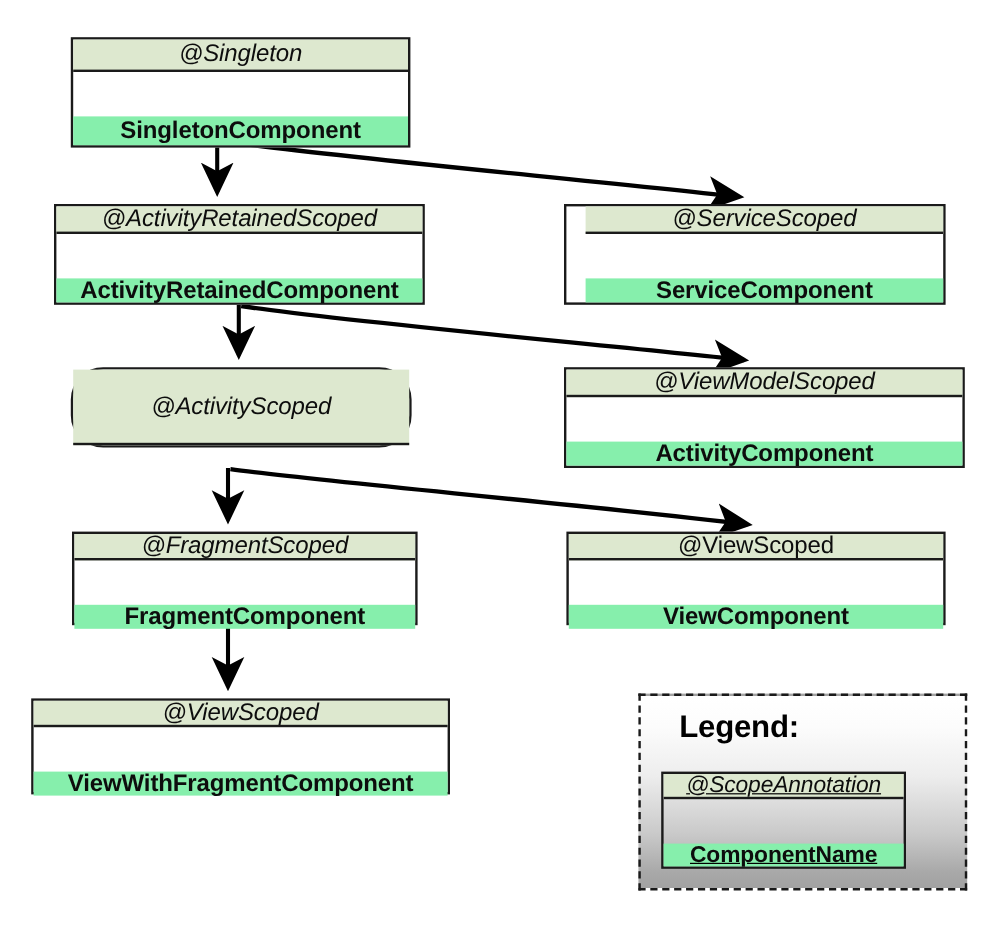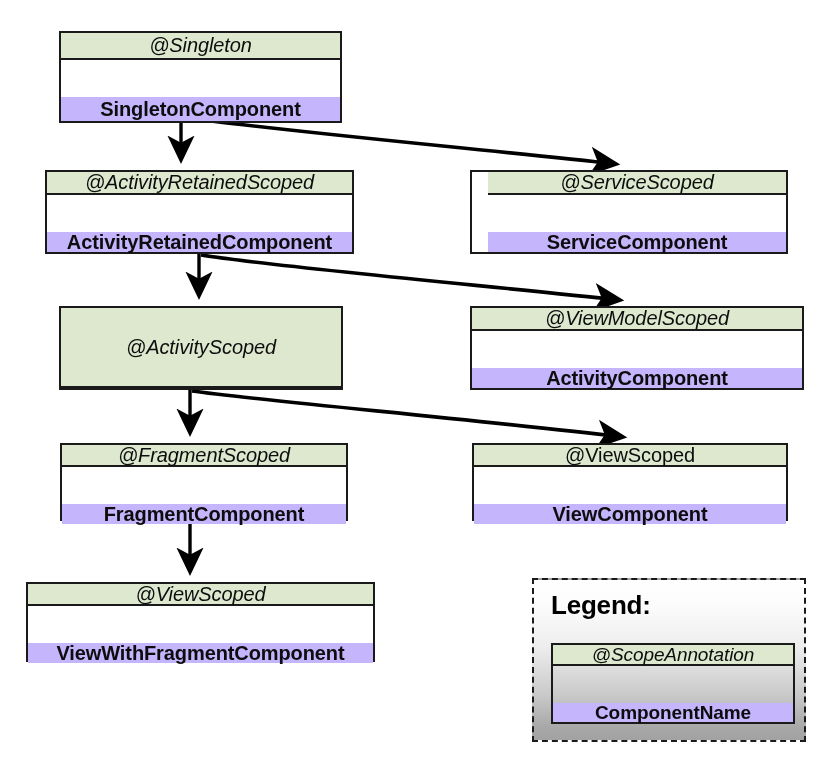--- a/index.html
+++ b/index.html
@@ -51,59 +51,60 @@
     font-size: 20px;
     color: #0d0d0d;
     line-height: 1;
     letter-spacing: -0.1px;
   }
   .node-scope.upright {
     font-style: normal;
   }
   .node-name {
     flex: 1 1 50%;
-    background: #c4b5fd;
+    background: #86efac;
     display: flex;
     align-items: center;
     justify-content: center;
     font-weight: bold;
     font-size: 20px;
     color: #0d0d0d;
     line-height: 1;
     letter-spacing: -0.1px;
     margin-top: 37px;
   }
 
   
   #legend {
     position: absolute;
     box-sizing: border-box;
     border: 2px dashed #1a1a1a;
     background: linear-gradient(to bottom, #ffffff 0%, #fcfcfc 16%, #ededed 42%, #c9c9c9 72%, #a8a8a8 92%, #a2a2a2 100%);
   }
   #legend-title {
     position: absolute;
-    left: 17px;
+    left: 32px;
     top: 12px;
     font-size: 26px;
     font-weight: bold;
     color: #000000;
     line-height: 1;
     letter-spacing: -0.2px;
   }
   #legend-node {
     position: absolute;
     left: 17px;
     top: 63px;
-    width: 244px;
+    width: 204px;
     height: 81px;
     box-sizing: border-box;
     border: 2px solid #1a1a1a;
     display: flex;
     flex-direction: column;
+    text-decoration: underline;
   }
   #legend-node .node-scope,
   #legend-node .node-name { font-size: 19px; }
 </style>
 </head>
 <body>
 
 <div id="diagram-canvas">
 
   <svg id="edge-layer" viewBox="0 0 838 776">
@@ -136,21 +137,21 @@
   <div class="node" style="left:45px; top:170px; width:309px; height:84px;">
     <div class="node-scope">@ActivityRetainedScoped</div>
     <div class="node-name">ActivityRetainedComponent</div>
   </div>
 
   <div class="node" style="left:470px; top:170px; width:318px; height:84px;padding-left:16px;">
     <div class="node-scope">@ServiceScoped</div>
     <div class="node-name">ServiceComponent</div>
   </div>
 
-  <div class="node" style="left:59px; top:306px; width:284px; height:84px;">
+  <div class="node" style="left:59px; top:306px; width:284px; height:67px;border-radius:27px;">
     <div class="node-scope">@ActivityScoped</div>
   </div>
 
   <div class="node" style="left:470px; top:306px; width:334px; height:84px;">
     <div class="node-scope">@ViewModelScoped</div>
     <div class="node-name">ActivityComponent</div>
   </div>
 
   <div class="node" style="left:60px; top:443px; width:288px; height:78px;">
     <div class="node-scope">@FragmentScoped</div>

